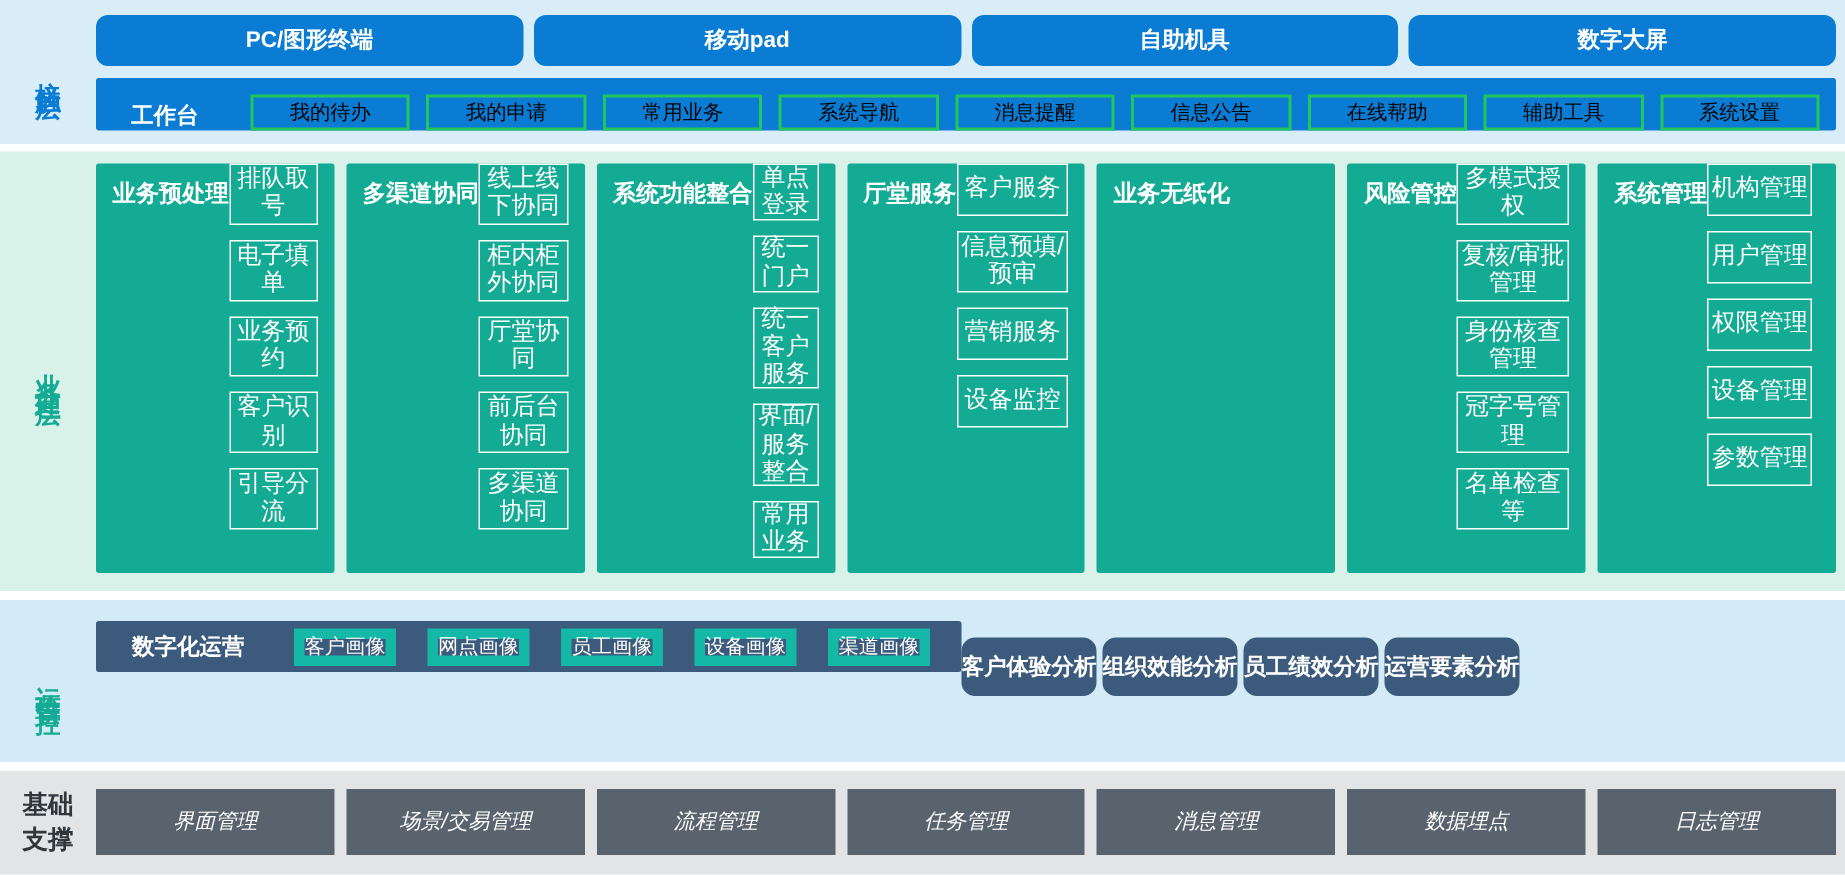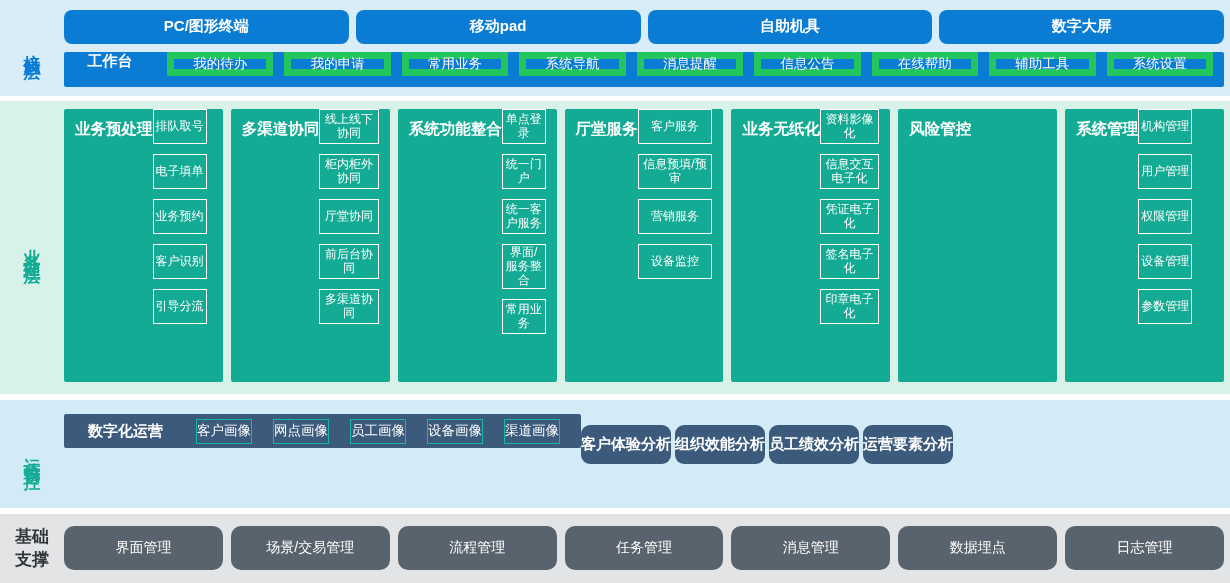--- a/index.html
+++ b/index.html
@@ -32,69 +32,69 @@
 
   
   .contact-content { flex:1; padding:10px 6px 9px 0; display:flex; flex-direction:column; }
   .terminals { display:flex; gap:7px; height:36px; }
   .terminal {
     flex:1; background:var(--primary-blue,#0a7cd3); border-radius:8px;
     color:#fff; font-weight:bold; font-size:15px;
     display:flex; align-items:center; justify-content:center;
   }
   .workbench { margin-top:8px; height:38px; background:var(--primary-blue,#0a7cd3);
-    display:flex; align-items:flex-start; border-radius:2px; }
+    display:flex; align-items:flex-end; border-radius:2px; }
   .workbench-label { width:92px; flex:0 0 92px; color:#fff; font-weight:bold; font-size:15px; text-align:center; }
   .wb-items { flex:1; display:flex; align-items:center; padding-right:11px; }
   .wb-item {
-    flex:1; height:24px; margin-left:11px; border:7px solid #22c55e;
-    color:#ffffff; font-size:13.5px; display:flex; align-items:center; justify-content:center;
+    flex:1; height:24px; margin-left:11px; border:2px solid #22c55e;
+    color:#000000; font-size:13.5px; display:flex; align-items:center; justify-content:center;
     white-space:nowrap;
   }
 
   
   .business-content { flex:1; display:flex; gap:8px; padding:8px 6px 12px 0; }
   .biz-col {
     flex:1; background:var(--teal,#14ab94); border-radius:2px;
     display:flex; flex-direction:row; padding:0 11px;
   }
   .biz-col-title {
     height:40px; flex:0 0 40px; color:#fff; font-weight:bold; font-size:15.5px;
     display:flex; align-items:center; justify-content:center; white-space:nowrap;
   }
   .biz-items { display:flex; flex-direction:column; }
   .biz-item {
     min-height:35px; margin-bottom:10px; border:1px solid #fff;
-    color:#fff; font-size:12px; line-height:1.15; text-align:center;
+    color:#fff; font-size:16px; line-height:1.15; text-align:center;
     display:flex; align-items:center; justify-content:center; padding:1px 2px;
   }
 
   
   .operation-content { flex:1; display:flex; flex-direction:row; padding:14px 6px 0 0; }
   .digital-bar { height:34px; background:var(--slate-blue,#3b5a7c); border-radius:2px;
     display:flex; align-items:center; }
   .digital-label { flex:0 0 auto; color:#fff; font-weight:bold; font-size:15px; padding:0 12px 0 24px; }
   .digital-items { flex:1; display:flex; align-items:center; padding-right:21px; }
   .digital-item {
-    flex:1; height:25px; margin-left:21px; border:1px solid #14b8a6;
+    flex:1; height:25px; margin-left:21px; border:7px solid #14b8a6;
     color:#fff; font-size:13.5px; display:flex; align-items:center; justify-content:center;
   }
   .analysis-row { margin-top:11px; display:flex; gap:4px; height:39px; }
   .analysis-box {
     flex:1; background:var(--slate-blue,#3b5a7c); border-radius:9px;
     color:#fff; font-weight:bold; font-size:15px;
     display:flex; align-items:center; justify-content:center;
   }
 
   
   .foundation-content { flex:1; display:flex; gap:8px; padding:12px 6px 13px 0; }
   .fd-item {
-    flex:1; background:var(--gray,#59636d); border-radius:10px;
+    flex:1; background:var(--gray,#59636d); border-radius:0;
     color:#fff; font-size:14px;
-    display:flex; align-items:center; justify-content:center; white-space:nowrap;
+    display:flex; align-items:center; justify-content:center; white-space:nowrap;font-style:italic;
   }
 </style>
 </head>
 <body>
 
 <div class="page">
 
   <section class="band band-contact">
     <div class="label-col">
       <div class="v-label blue">接触层</div>
@@ -200,36 +200,36 @@
 
               <div class="biz-item">营销服务</div>
 
 
               <div class="biz-item">设备监控</div>
             </div>
         </div>
 
         <div class="biz-col">
           <div class="biz-col-title">业务无纸化</div>
-          <div class="biz-items">
-
-              <div class="biz-item">资料影像化</div>
-
-              <div class="biz-item">信息交互电子化</div>
-
-              <div class="biz-item">凭证电子化</div>
-
-              <div class="biz-item">签名电子化</div>
-
-              <div class="biz-item">印章电子化</div>
-            </div>
         </div>
 
         <div class="biz-col">
           <div class="biz-col-title">风险管控</div>
+          <div class="biz-items">
+
+              <div class="biz-item">多模式授权</div>
+
+              <div class="biz-item">复核/审批管理</div>
+
+              <div class="biz-item">身份核查管理</div>
+
+              <div class="biz-item">冠字号管理</div>
+
+              <div class="biz-item">名单检查等</div>
+            </div>
         </div>
 
         <div class="biz-col">
           <div class="biz-col-title">系统管理</div>
           <div class="biz-items">
 
               <div class="biz-item">机构管理</div>
 
               <div class="biz-item">用户管理</div>
 

